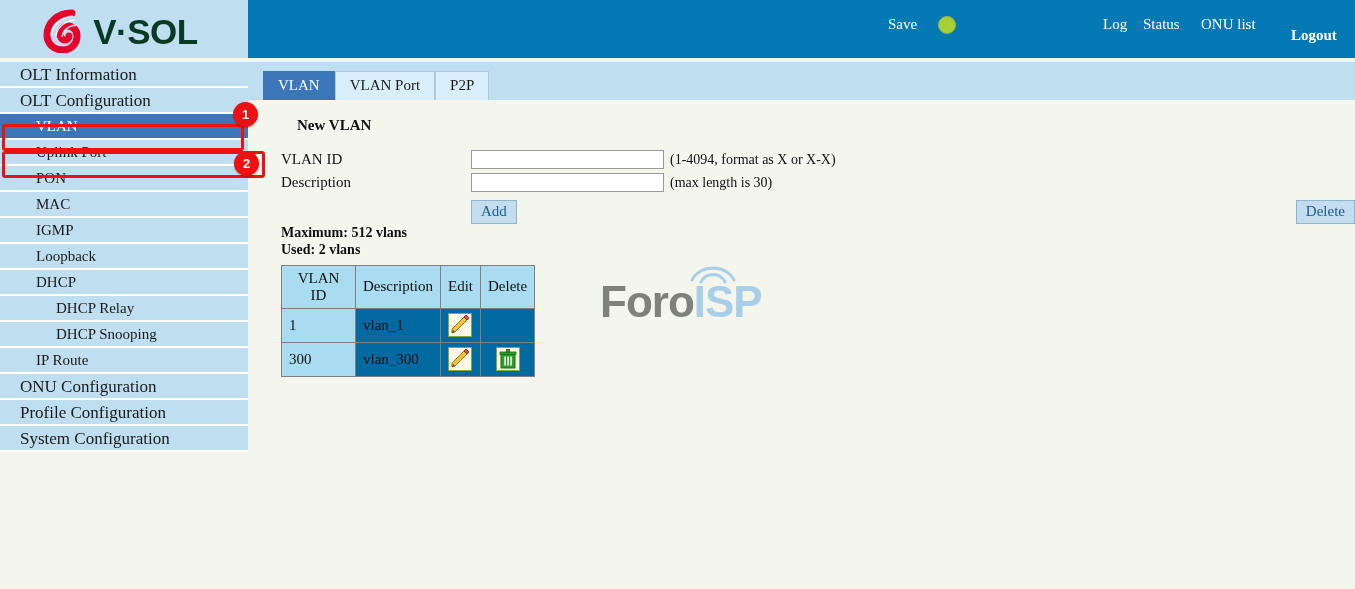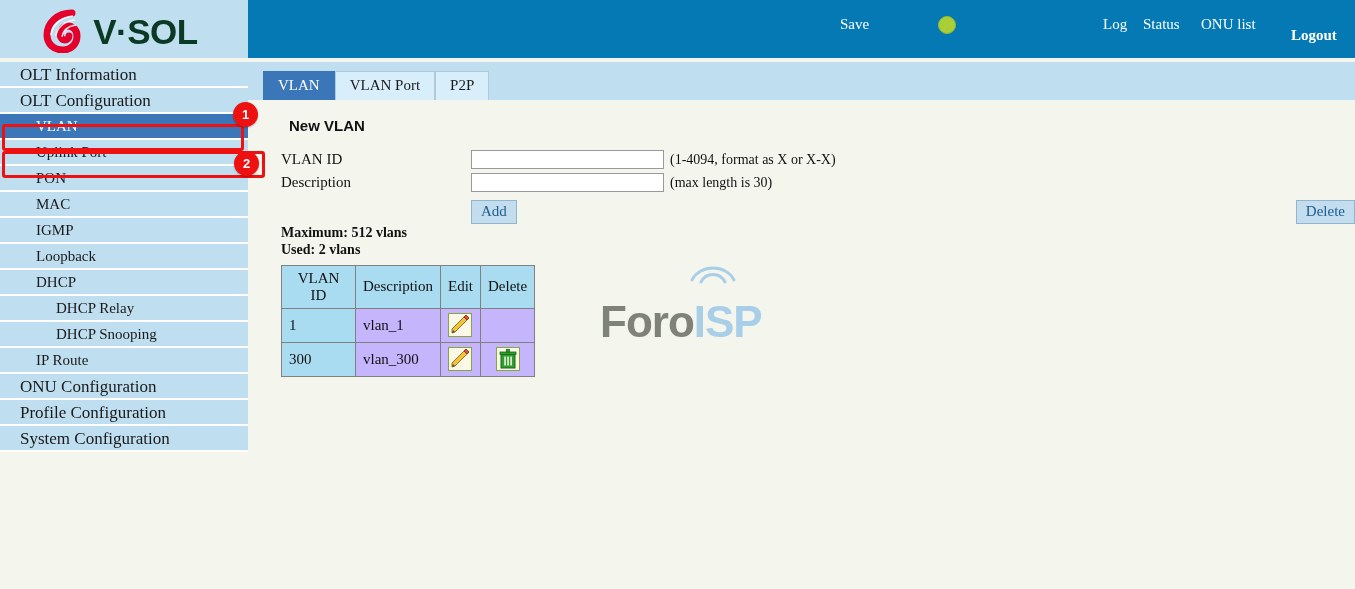--- a/index.html
+++ b/index.html
@@ -70,21 +70,21 @@
   }
   .hdr-link {
     position: absolute;
     top: 17px;
     font-size: 15px;
     color: #ffffff;
     text-decoration: none;
     white-space: nowrap;
     line-height: 1;
   }
-  #hdr-save  { left: 592px; text-align: center; }
+  #hdr-save  { left: 640px; text-align: center; }
   #hdr-log    { left: 855px; }
   #hdr-status { left: 895px; text-align: right; }
   #hdr-onu    { left: 953px; }
   #hdr-logout { left: 1043px; top: 28px; font-weight: bold; }
   #save-indicator {
     position: absolute;
     left: 690px;
     top: 16px;
     width: 18px;
     height: 18px;
@@ -190,25 +190,25 @@
   .tab.active {
     background: #3a76b8;
     color: #ffffff;
     border-color: #3a76b8;
   }
 
   #content {
     padding: 18px 0 0 33px;
   }
   .section-title {
-    font-family: Liberation Sans, sans-serif;
-    font-weight: bold;
-    font-size: 15px;
-    color: #111111;
-    margin: 0 0 17px 8px;
+    font-family: Liberation Serif, serif;
+    font-weight: bold;
+    font-size: 15px;
+    color: #111111;
+    margin: 0 0 17px 16px;
     line-height: 1;
   }
 
   
   .form-row {
     display: flex;
     align-items: center;
     margin-bottom: 4px;
   }
   .form-label {
@@ -276,21 +276,21 @@
   table.vlan-table td {
     border: 1px solid #808080;
     font-family: "Liberation Serif", serif;
     font-size: 15px;
     color: #111111;
     font-weight: normal;
     padding: 4px 7px;
     box-sizing: border-box;
   }
   table.vlan-table th { background: #a9dcf0; text-align: center; height: 27px; }
-  table.vlan-table td { background: #c4b5fd; height: 34px; }
+  table.vlan-table td { background: #0369a1; height: 34px; }
   table.vlan-table td.idcell { background: #a9dcf0; }
   th.c-id   { width: 74px; text-align: left; padding-left: 7px;}
   th.c-desc { width: 80px; text-align: left; padding-left: 7px;}
   th.c-edit { width: 32px; }
   th.c-del  { width: 45px; }
   td.c-id   { text-align: left; }
   td.c-desc { text-align: left; }
   td.c-icon { text-align: center; padding: 2px; }
 
   .icon-btn {
@@ -309,21 +309,20 @@
     z-index: 5;
     pointer-events: none;
     user-select: none;
   }
   .wm-text {
     font-family: "Liberation Sans", sans-serif;
     font-weight: bold;
     font-size: 44px;
     line-height: 1;
     letter-spacing: -1px;
-    margin-top: 20px;
   }
   .wm-foro { color: #7e8279; }
   .wm-isp  { color: #a9cfe8; }
 </style>
 </head>
 <body>
 
 <div id="app">
 
   <div id="top-strip">

